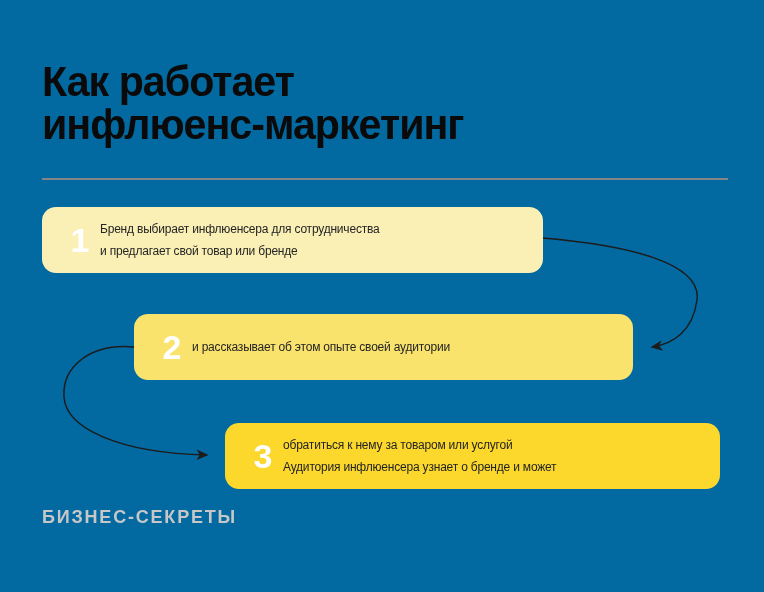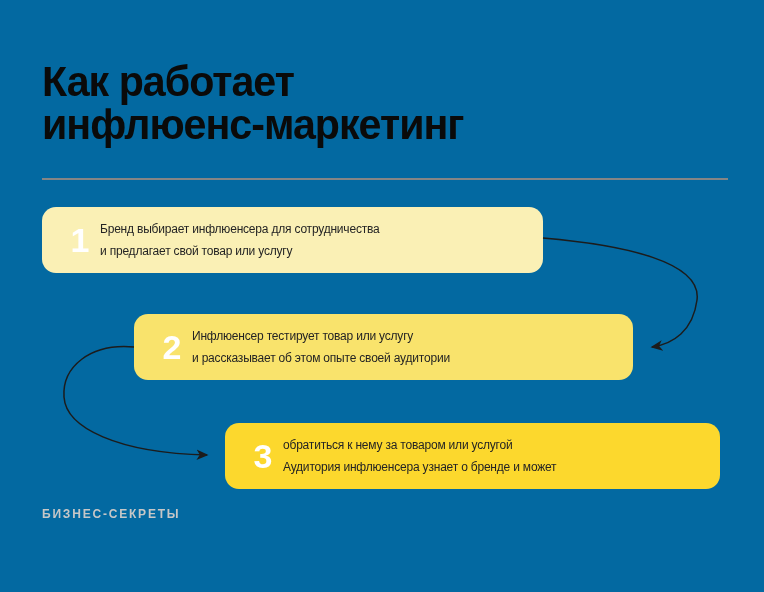--- a/index.html
+++ b/index.html
@@ -69,21 +69,21 @@
     left: 0;
     top: 0;
     width: 764px;
     height: 592px;
     pointer-events: none;
   }
   .footer-logo {
     position: absolute;
     left: 42px;
     top: 507px;
-    font-size: 12px;
+    font-size: 18px;
     font-weight: bold;
     letter-spacing: 1.8px;
     color: #c7c7c7;
     white-space: nowrap;
   }
 </style>
 </head>
 <body>
 
 <div class="canvas">
@@ -92,28 +92,27 @@
     <span>Как работает</span><br>
     <span>инфлюенс-маркетинг</span>
   </h1>
 
   <div class="divider"></div>
 
   <div class="step-box s1" style="background-color: rgb(250, 240, 181);">
     <div class="step-number">1</div>
     <div class="step-text">
       <div>Бренд выбирает инфлюенсера для сотрудничества</div>
-      <div>и предлагает свой товар или услугу</div>
+      <div>и предлагает свой товар или бренде</div>
     </div>
   </div>
 
   <div class="step-box s2" style="background-color: rgb(249, 227, 108);">
     <div class="step-number">2</div>
     <div class="step-text">
-      <div>Инфлюенсер тестирует товар или услугу</div>
       <div>и рассказывает об этом опыте своей аудитории</div>
     </div>
   </div>
 
   <div class="step-box s3" style="background-color: rgb(252, 216, 45);">
     <div class="step-number">3</div>
     <div class="step-text">
       <div>обратиться к нему за товаром или услугой</div>
       <div>Аудитория инфлюенсера узнает о бренде и может</div>
     </div>

